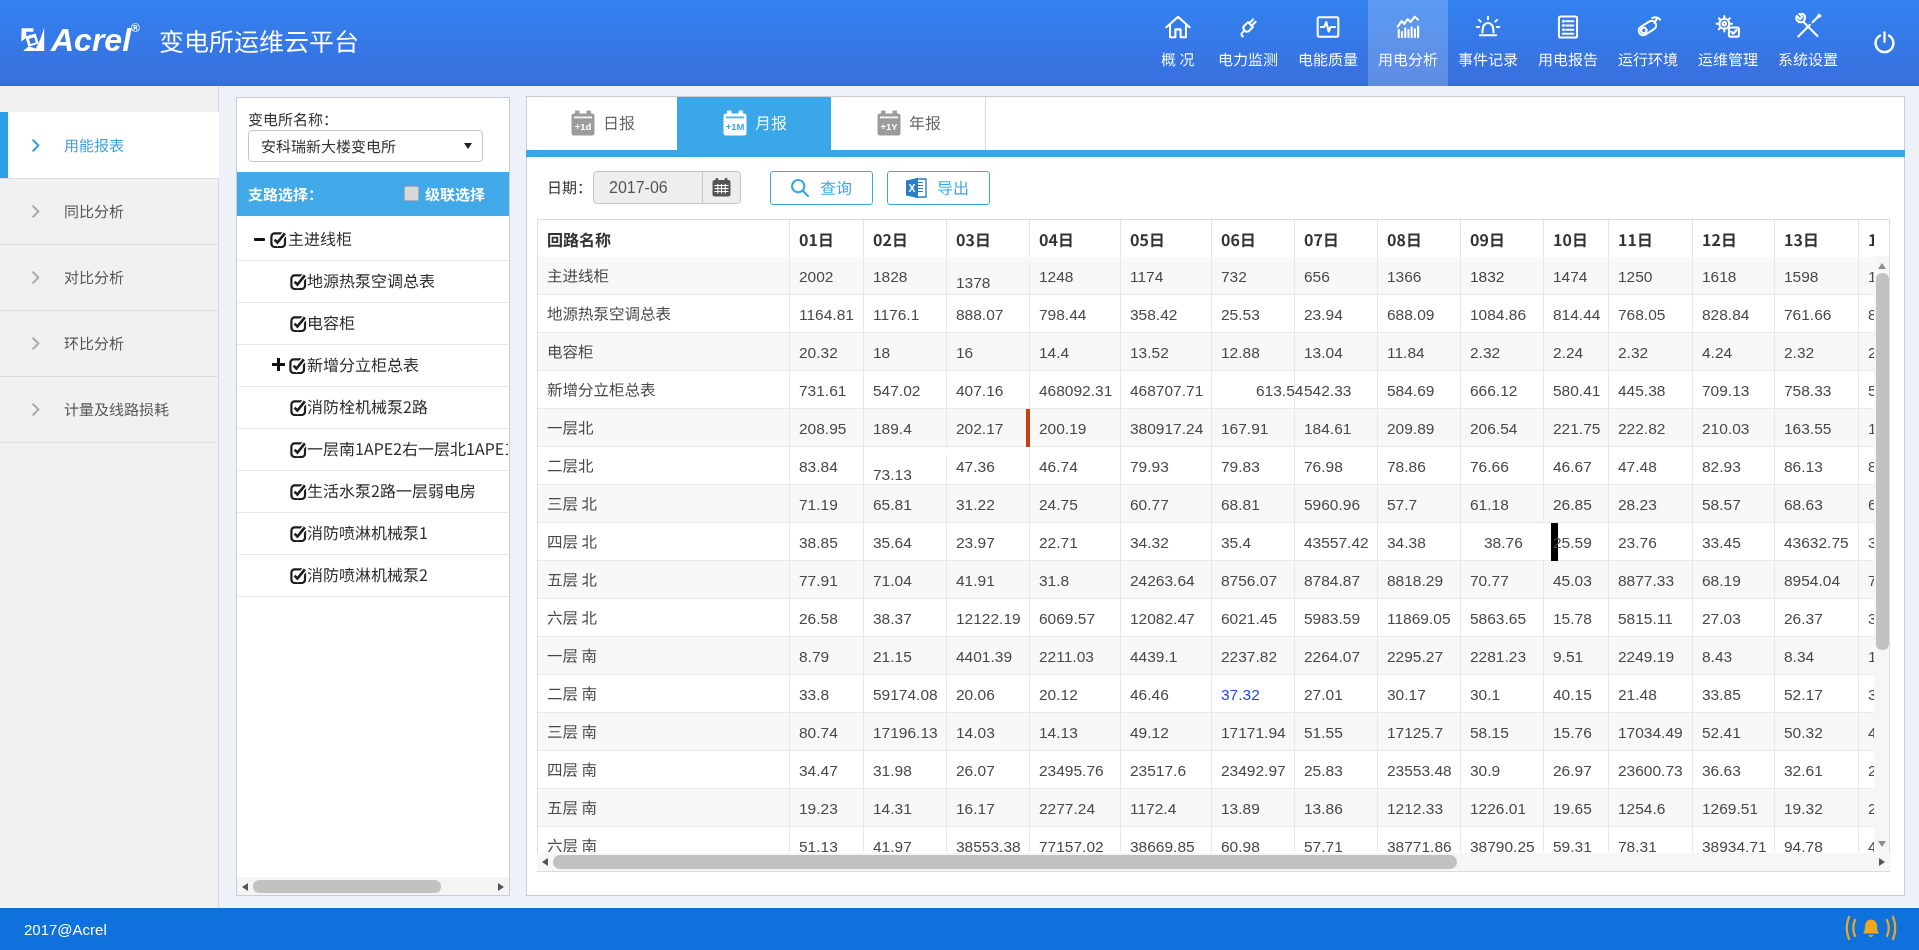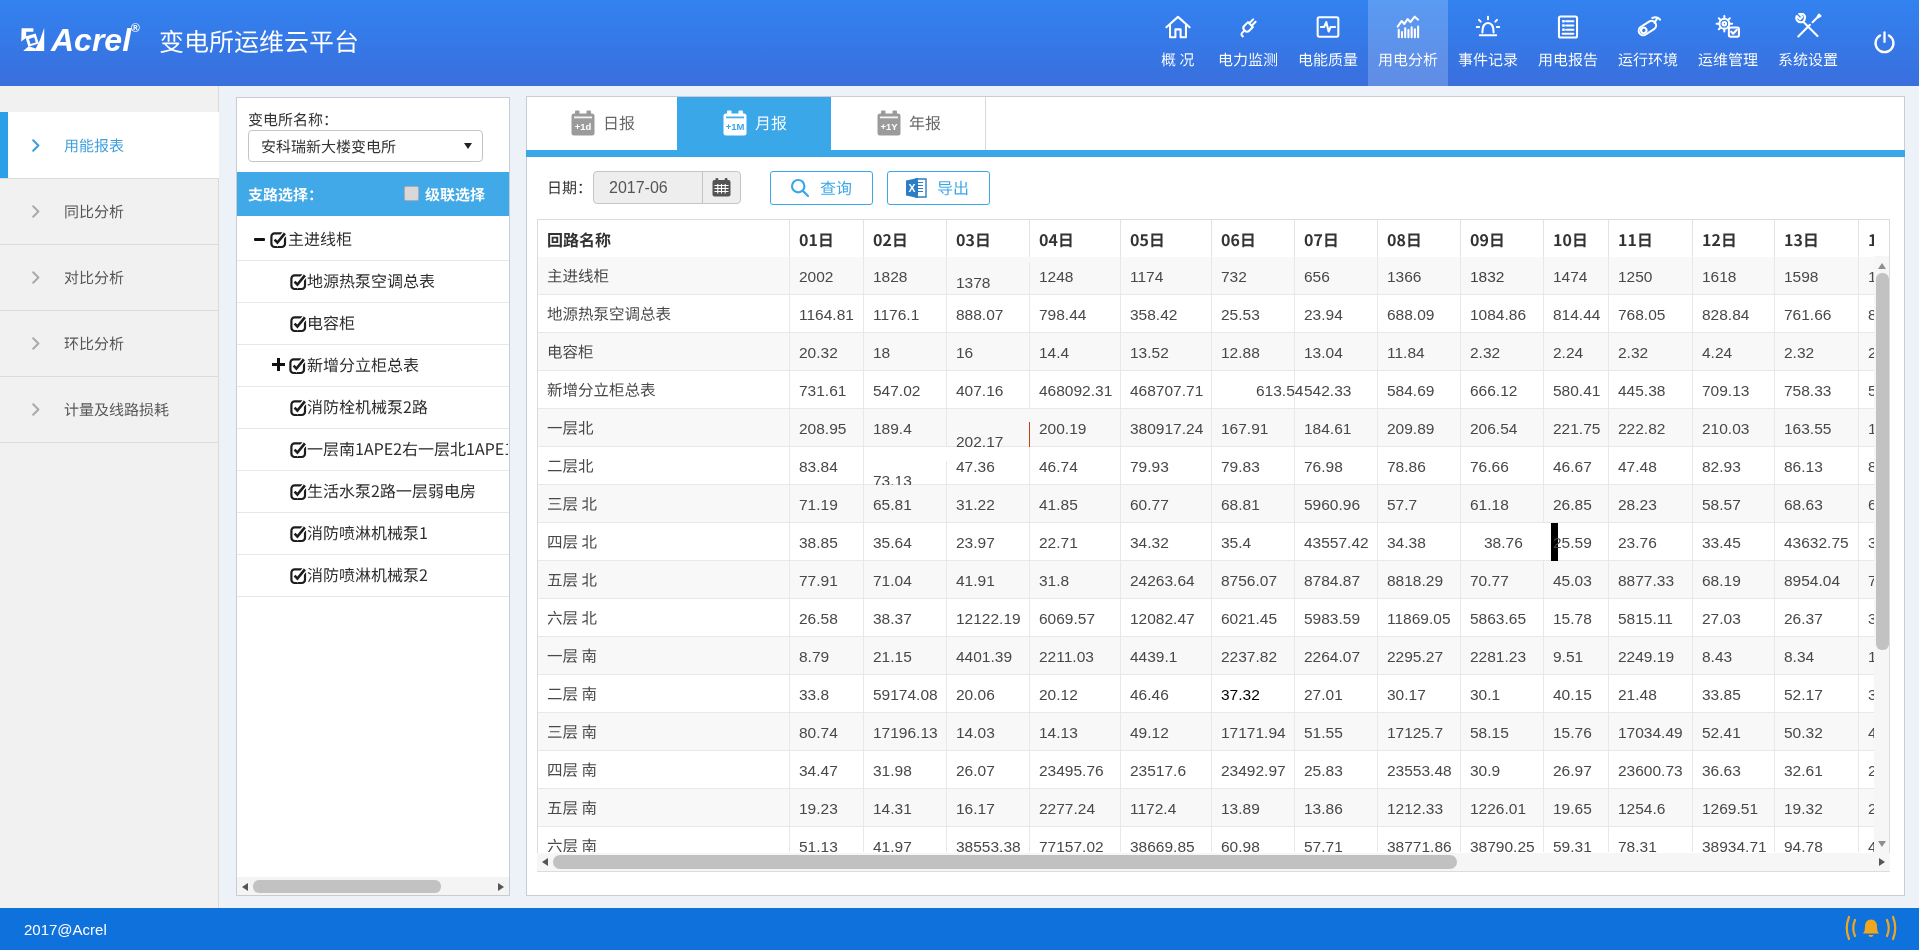--- a/index.html
+++ b/index.html
@@ -1123,21 +1123,21 @@
                 </g>
               </svg>
             </div>
           </div>
           <div style="position:absolute;left:252px;top:0px;width:74px;height:38px;border-right:1px solid #e8e8e8;box-sizing:border-box;">
             <span style="position:absolute;left:9px;top:10.5px;font:15.5px 'Liberation Sans',sans-serif;color:#484848;">208.95</span>
           </div>
           <div style="position:absolute;left:326px;top:0px;width:83px;height:38px;border-right:1px solid #e8e8e8;box-sizing:border-box;">
             <span style="position:absolute;left:9px;top:10.5px;font:15.5px 'Liberation Sans',sans-serif;color:#484848;">189.4</span>
           </div>
-          <div style="position:absolute;left:409px;top:13px;width:83px;height:38px;border-right:1px solid #c2410c;box-sizing:border-box;">
+          <div style="position:absolute;left:409px;top:0px;width:83px;height:38px;border-right:4px solid #c2410c;box-sizing:border-box;">
             <span style="position:absolute;left:9px;top:10.5px;font:15.5px 'Liberation Sans',sans-serif;color:#484848;">202.17</span>
           </div>
           <div style="position:absolute;left:492px;top:0px;width:91px;height:38px;border-right:1px solid #e8e8e8;box-sizing:border-box;">
             <span style="position:absolute;left:9px;top:10.5px;font:15.5px 'Liberation Sans',sans-serif;color:#484848;">200.19</span>
           </div>
           <div style="position:absolute;left:583px;top:0px;width:91px;height:38px;border-right:1px solid #e8e8e8;box-sizing:border-box;">
             <span style="position:absolute;left:9px;top:10.5px;font:15.5px 'Liberation Sans',sans-serif;color:#484848;">380917.24</span>
           </div>
           <div style="position:absolute;left:674px;top:0px;width:83px;height:38px;border-right:1px solid #e8e8e8;box-sizing:border-box;">
             <span style="position:absolute;left:9px;top:10.5px;font:15.5px 'Liberation Sans',sans-serif;color:#484848;">167.91</span>
@@ -1175,21 +1175,21 @@
                   <use href="#a4e8c" x="0"></use>
                   <use href="#a5c42" x="1000"></use>
                   <use href="#a5317" x="2000"></use>
                 </g>
               </svg>
             </div>
           </div>
           <div style="position:absolute;left:252px;top:0px;width:74px;height:38px;border-right:1px solid #e8e8e8;box-sizing:border-box;">
             <span style="position:absolute;left:9px;top:10.5px;font:15.5px 'Liberation Sans',sans-serif;color:#484848;">83.84</span>
           </div>
-          <div style="position:absolute;left:326px;top:14px;width:83px;height:38px;border-right:1px solid #e8e8e8;box-sizing:border-box;">
+          <div style="position:absolute;left:326px;top:8px;width:83px;height:38px;border-right:1px solid #e8e8e8;box-sizing:border-box;">
             <span style="position:absolute;left:9px;top:10.5px;font:15.5px 'Liberation Sans',sans-serif;color:#484848;">73.13</span>
           </div>
           <div style="position:absolute;left:409px;top:0px;width:83px;height:38px;border-right:1px solid #e8e8e8;box-sizing:border-box;">
             <span style="position:absolute;left:9px;top:10.5px;font:15.5px 'Liberation Sans',sans-serif;color:#484848;">47.36</span>
           </div>
           <div style="position:absolute;left:492px;top:0px;width:91px;height:38px;border-right:1px solid #e8e8e8;box-sizing:border-box;">
             <span style="position:absolute;left:9px;top:10.5px;font:15.5px 'Liberation Sans',sans-serif;color:#484848;">46.74</span>
           </div>
           <div style="position:absolute;left:583px;top:0px;width:91px;height:38px;border-right:1px solid #e8e8e8;box-sizing:border-box;">
             <span style="position:absolute;left:9px;top:10.5px;font:15.5px 'Liberation Sans',sans-serif;color:#484848;">79.93</span>
@@ -1237,21 +1237,21 @@
           <div style="position:absolute;left:252px;top:0px;width:74px;height:38px;border-right:1px solid #e8e8e8;box-sizing:border-box;">
             <span style="position:absolute;left:9px;top:10.5px;font:15.5px 'Liberation Sans',sans-serif;color:#484848;">71.19</span>
           </div>
           <div style="position:absolute;left:326px;top:0px;width:83px;height:38px;border-right:1px solid #e8e8e8;box-sizing:border-box;">
             <span style="position:absolute;left:9px;top:10.5px;font:15.5px 'Liberation Sans',sans-serif;color:#484848;">65.81</span>
           </div>
           <div style="position:absolute;left:409px;top:0px;width:83px;height:38px;border-right:1px solid #e8e8e8;box-sizing:border-box;">
             <span style="position:absolute;left:9px;top:10.5px;font:15.5px 'Liberation Sans',sans-serif;color:#484848;">31.22</span>
           </div>
           <div style="position:absolute;left:492px;top:0px;width:91px;height:38px;border-right:1px solid #e8e8e8;box-sizing:border-box;">
-            <span style="position:absolute;left:9px;top:10.5px;font:15.5px 'Liberation Sans',sans-serif;color:#484848;">41.85</span>
+            <span style="position:absolute;left:9px;top:10.5px;font:15.5px 'Liberation Sans',sans-serif;color:#484848;">24.75</span>
           </div>
           <div style="position:absolute;left:583px;top:0px;width:91px;height:38px;border-right:1px solid #e8e8e8;box-sizing:border-box;">
             <span style="position:absolute;left:9px;top:10.5px;font:15.5px 'Liberation Sans',sans-serif;color:#484848;">60.77</span>
           </div>
           <div style="position:absolute;left:674px;top:0px;width:83px;height:38px;border-right:1px solid #e8e8e8;box-sizing:border-box;">
             <span style="position:absolute;left:9px;top:10.5px;font:15.5px 'Liberation Sans',sans-serif;color:#484848;">68.81</span>
           </div>
           <div style="position:absolute;left:757px;top:0px;width:83px;height:38px;border-right:1px solid #e8e8e8;box-sizing:border-box;">
             <span style="position:absolute;left:9px;top:10.5px;font:15.5px 'Liberation Sans',sans-serif;color:#484848;">5960.96</span>
           </div>
@@ -1518,21 +1518,21 @@
           <div style="position:absolute;left:409px;top:0px;width:83px;height:38px;border-right:1px solid #e8e8e8;box-sizing:border-box;">
             <span style="position:absolute;left:9px;top:10.5px;font:15.5px 'Liberation Sans',sans-serif;color:#484848;">20.06</span>
           </div>
           <div style="position:absolute;left:492px;top:0px;width:91px;height:38px;border-right:1px solid #e8e8e8;box-sizing:border-box;">
             <span style="position:absolute;left:9px;top:10.5px;font:15.5px 'Liberation Sans',sans-serif;color:#484848;">20.12</span>
           </div>
           <div style="position:absolute;left:583px;top:0px;width:91px;height:38px;border-right:1px solid #e8e8e8;box-sizing:border-box;">
             <span style="position:absolute;left:9px;top:10.5px;font:15.5px 'Liberation Sans',sans-serif;color:#484848;">46.46</span>
           </div>
           <div style="position:absolute;left:674px;top:0px;width:83px;height:38px;border-right:1px solid #e8e8e8;box-sizing:border-box;">
-            <span style="position:absolute;left:9px;top:10.5px;font:15.5px 'Liberation Sans',sans-serif;color:#000000;">37.32</span>
+            <span style="position:absolute;left:9px;top:10.5px;font:15.5px 'Liberation Sans',sans-serif;color:#1d4ed8;">37.32</span>
           </div>
           <div style="position:absolute;left:757px;top:0px;width:83px;height:38px;border-right:1px solid #e8e8e8;box-sizing:border-box;">
             <span style="position:absolute;left:9px;top:10.5px;font:15.5px 'Liberation Sans',sans-serif;color:#484848;">27.01</span>
           </div>
           <div style="position:absolute;left:840px;top:0px;width:83px;height:38px;border-right:1px solid #e8e8e8;box-sizing:border-box;">
             <span style="position:absolute;left:9px;top:10.5px;font:15.5px 'Liberation Sans',sans-serif;color:#484848;">30.17</span>
           </div>
           <div style="position:absolute;left:923px;top:0px;width:83px;height:38px;border-right:1px solid #e8e8e8;box-sizing:border-box;">
             <span style="position:absolute;left:9px;top:10.5px;font:15.5px 'Liberation Sans',sans-serif;color:#484848;">30.1</span>
           </div>

